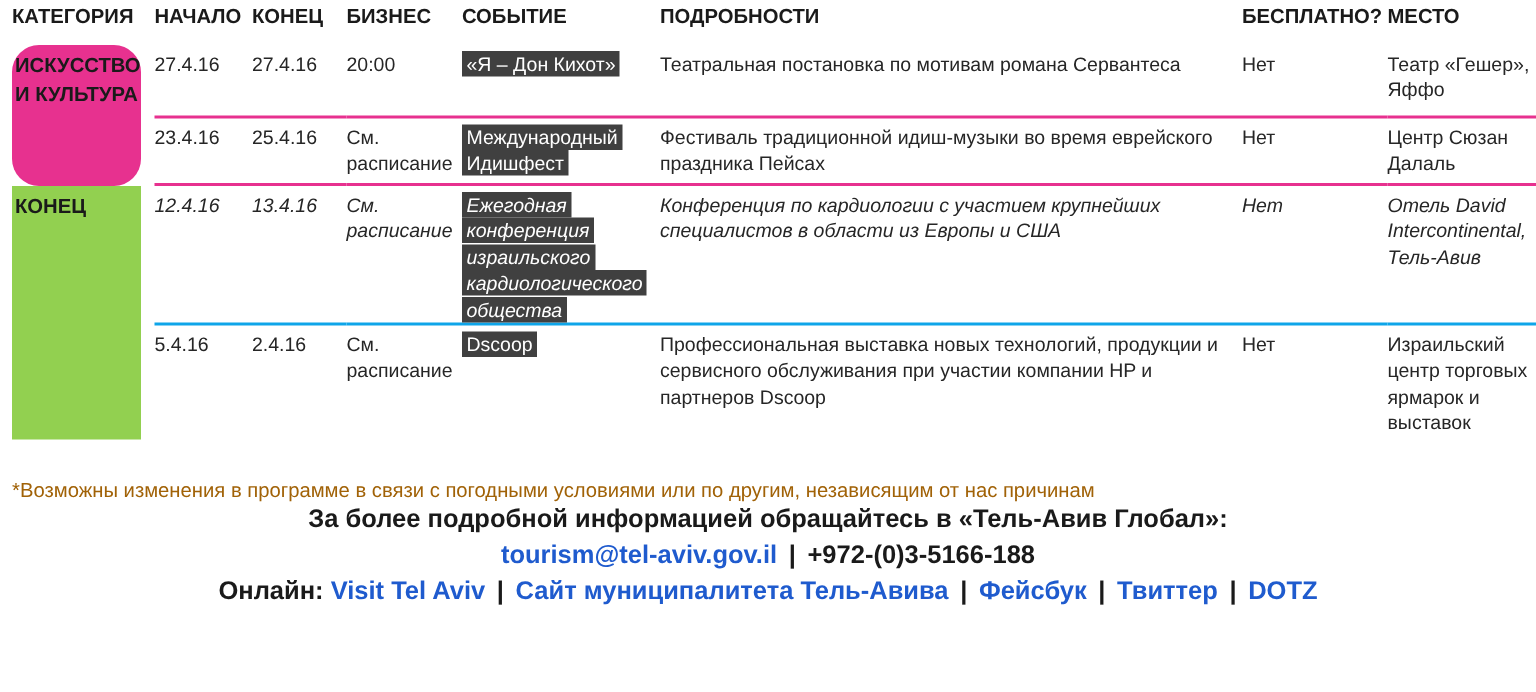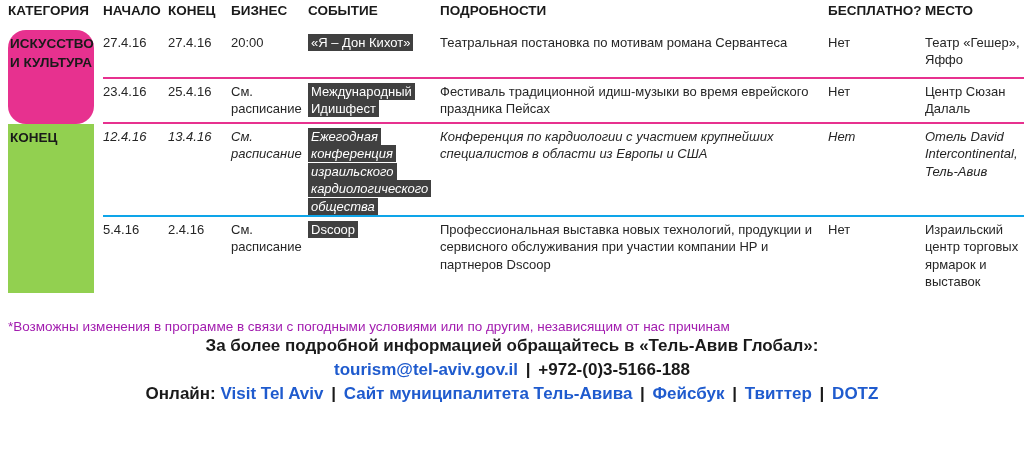--- a/index.html
+++ b/index.html
@@ -59,21 +59,21 @@
     color: #ffffff;
     padding: 1px 3px;
     -webkit-box-decoration-break: clone;
     box-decoration-break: clone;
   }
 
   
   .footnote {
     margin: 26px 0 0 8px;
     font-size: 13.5px;
-    color: #a21caf;
+    color: #a16207;
   }
 
   
   .contact {
     text-align: center;
     font-weight: bold;
     font-size: 17px;
     line-height: 24px;
     color: #1a1a1a;
   }

